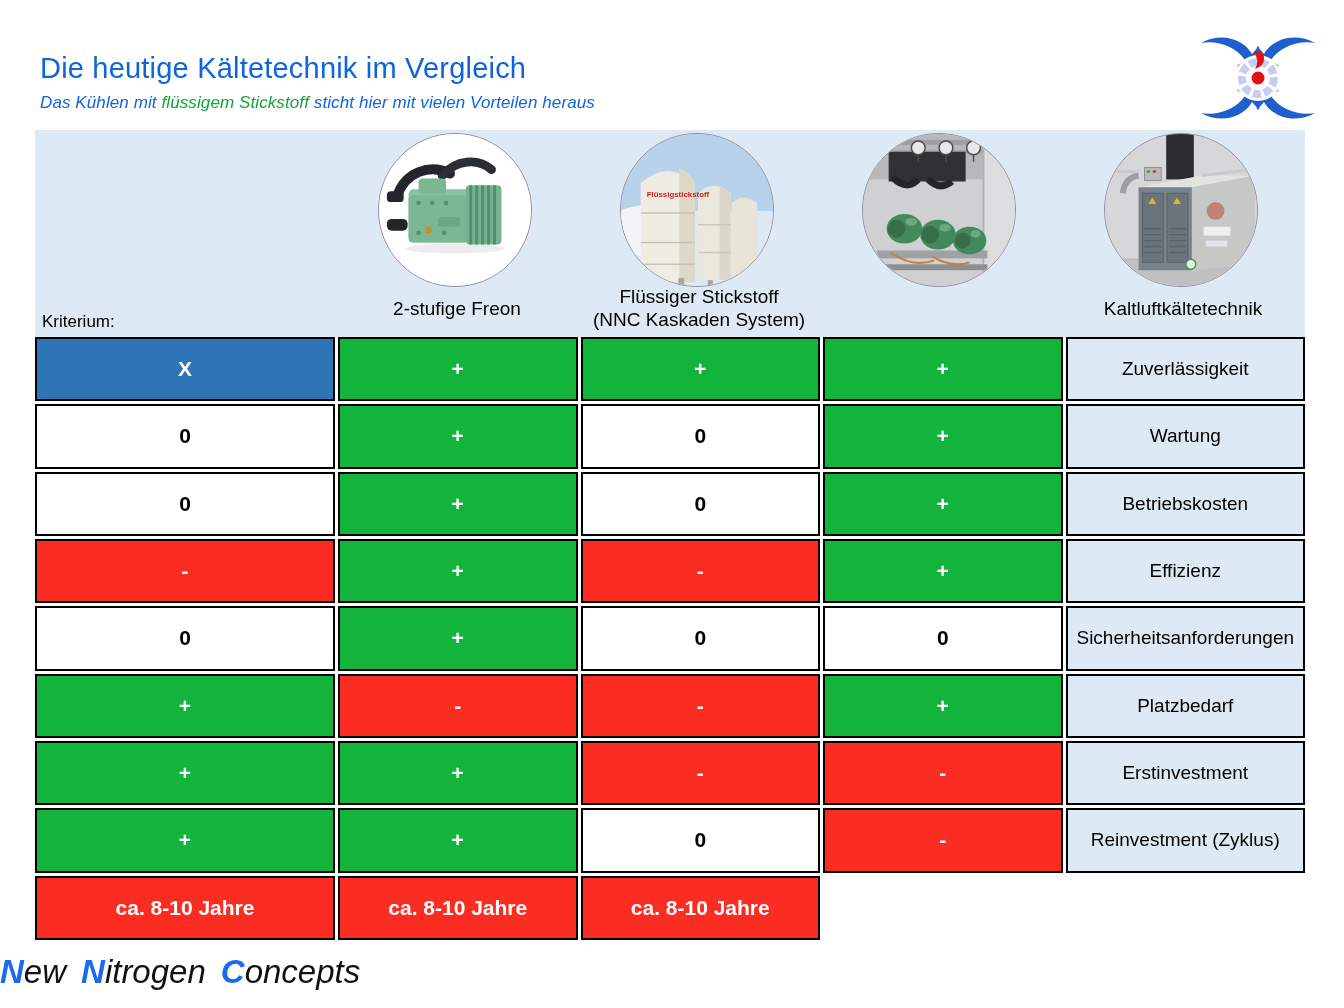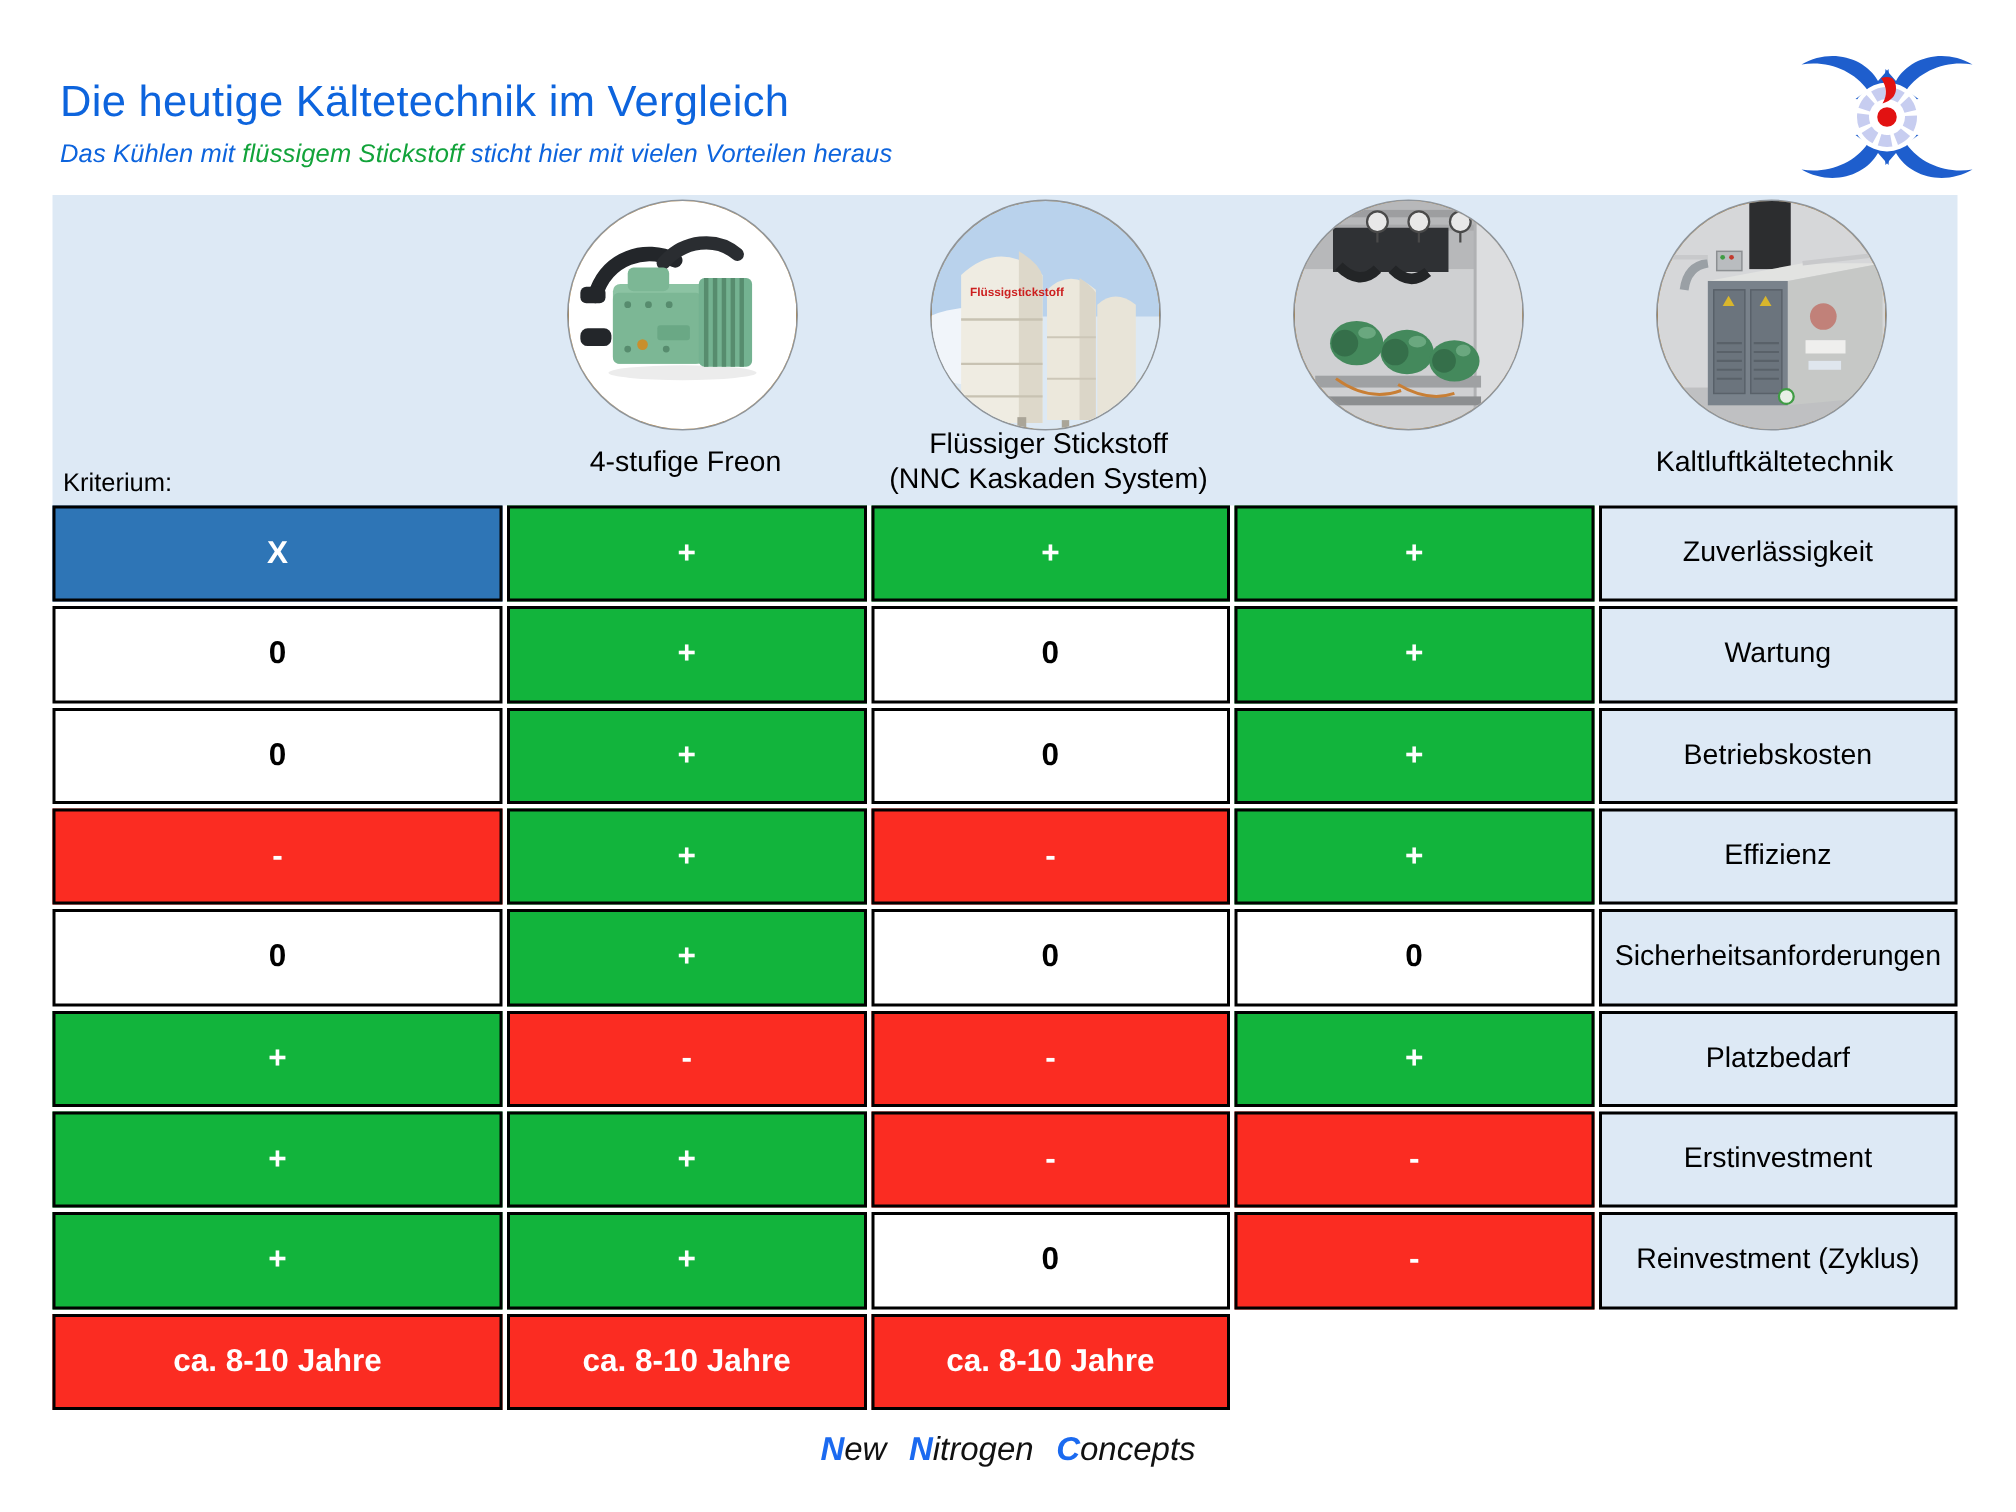--- a/index.html
+++ b/index.html
@@ -14,21 +14,21 @@
     position:absolute;left:40px;top:93px;font-size:17px;font-style:italic;color:#0d64dd;
     white-space:pre-wrap;font-weight:normal;letter-spacing:0.1px;
   }
   .subtitle .green{color:#12a33a;}
   .logo{position:absolute;left:1198px;top:30px;width:120px;height:96px;}
   .band{
     position:absolute;left:35px;top:130px;width:1270px;height:207px;background:#dde9f5;
   }
   .photo{
     position:absolute;top:3px;width:154px;height:154px;border-radius:50%;
-    border:1.5px solid #8f959b;overflow:hidden;background:#a16207;box-sizing:border-box;
+    border:1.5px solid #8f959b;overflow:hidden;background:#f0abfc;box-sizing:border-box;
   }
   .photo svg{display:block;width:100%;height:100%;}
   .photo1{left:343px;} .photo2{left:585px;} .photo3{left:827px;} .photo4{left:1069px;}
   .colhead{
     position:absolute;top:152px;width:270px;height:52px;display:flex;flex-direction:column;
     justify-content:center;align-items:center;text-align:center;font-size:19px;line-height:23px;color:#000;
   }
   .colhead1{left:287px;} .colhead2{left:529px;} .colhead3{left:771px;} .colhead4{left:1013px;text-align:center;}
   .kriterium{position:absolute;left:7px;bottom:5px;font-size:17px;color:#000;}
   .table{
@@ -36,22 +36,22 @@
     display:grid;grid-template-columns:300px 1fr 1fr 1fr 1fr;grid-auto-rows:1fr;gap:3px;
   }
   .table>div{box-sizing:border-box;border:2px solid #000;display:flex;align-items:center;justify-content:center;}
   .rowlabel{background:#dde9f5;font-size:19px;color:#000;text-align:center;}
   .cell{font-weight:bold;font-size:21px;}
   .cell[data-type="green"]{background:#12b43c;color:#fff;}
   .cell[data-type="red"]{background:#fb2c22;color:#fff;}
   .cell[data-type="blue"]{background:#2e75b6;color:#fff;}
   .cell[data-type="white"]{background:#ffffff;color:#000;}
   .footer{
-    position:absolute;left:0;top:953px;width:1344px;text-align:center;
-    font-size:22px;font-style:italic;color:#111;
+    position:absolute;left:0;top:953px;width:1344px;text-align:left;
+    font-size:33px;font-style:italic;color:#111;
   }
   .footer .fi{color:#1b6af0;font-weight:bold;}
   .footer .sp{margin-left:15px;}
 </style>
 </head>
 <body>
 
 <div class="title">Die heutige Kältetechnik im Vergleich</div>
 
 <div class="subtitle"><span>Das Kühlen mit </span><span class="green">flüssigem Stickstoff</span><span> sticht hier mit vielen Vorteilen heraus</span></div>
@@ -170,21 +170,21 @@
       <polygon points="73,64 77,71 69,71" fill="#d9b62c"></polygon>
       <circle cx="112" cy="78" r="9" fill="#bf6a5f" opacity="0.75"></circle>
       <rect x="100" y="94" width="27" height="9" fill="#efefed"></rect>
       <rect x="102" y="108" width="22" height="6" fill="#dfe6ee"></rect>
       <circle cx="87" cy="132" r="5" fill="#e8efe6" stroke="#3f9c44" stroke-width="1.5"></circle>
       <path d="M0,38 h34 M152,36 l-54,6" stroke="#c8c9cb" stroke-width="3"></path>
     </svg>
   </div>
 
   <div class="colhead colhead1">
-    <span>4-stufige Freon</span>
+    <span>2-stufige Freon</span>
       <span></span>
   </div>
   <div class="colhead colhead2">
     <span>Flüssiger Stickstoff</span>
       <span>(NNC Kaskaden System)</span>
   </div>
   <div class="colhead colhead4">
     <span>Kaltluftkältetechnik</span>
       <span></span>
   </div>

